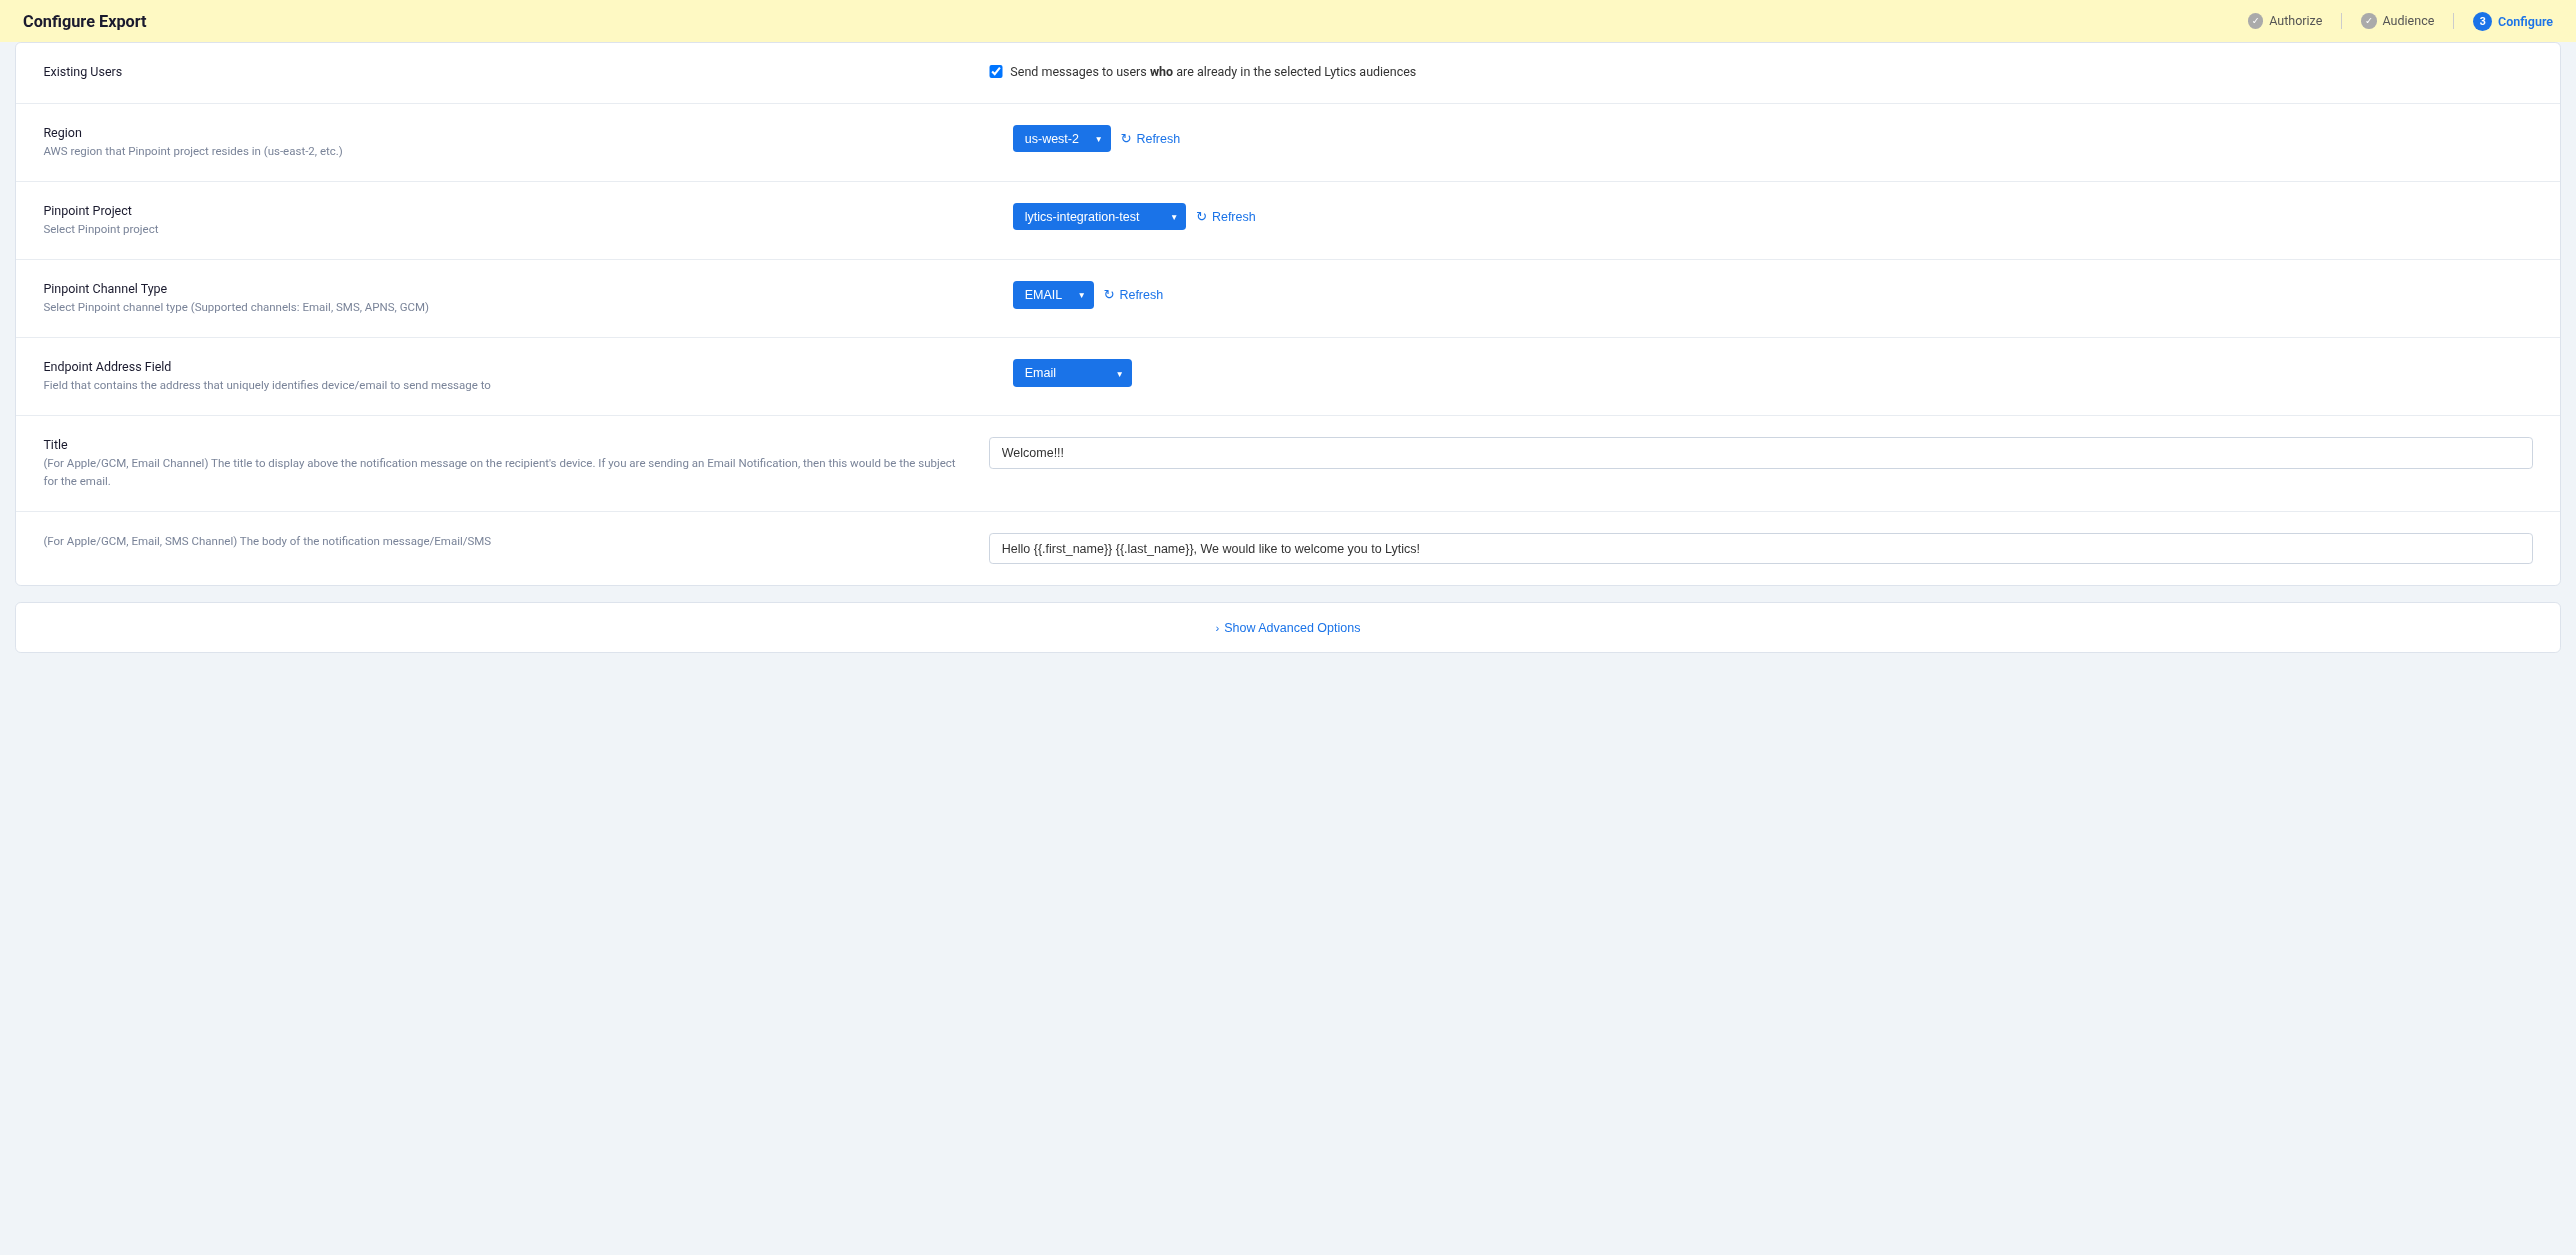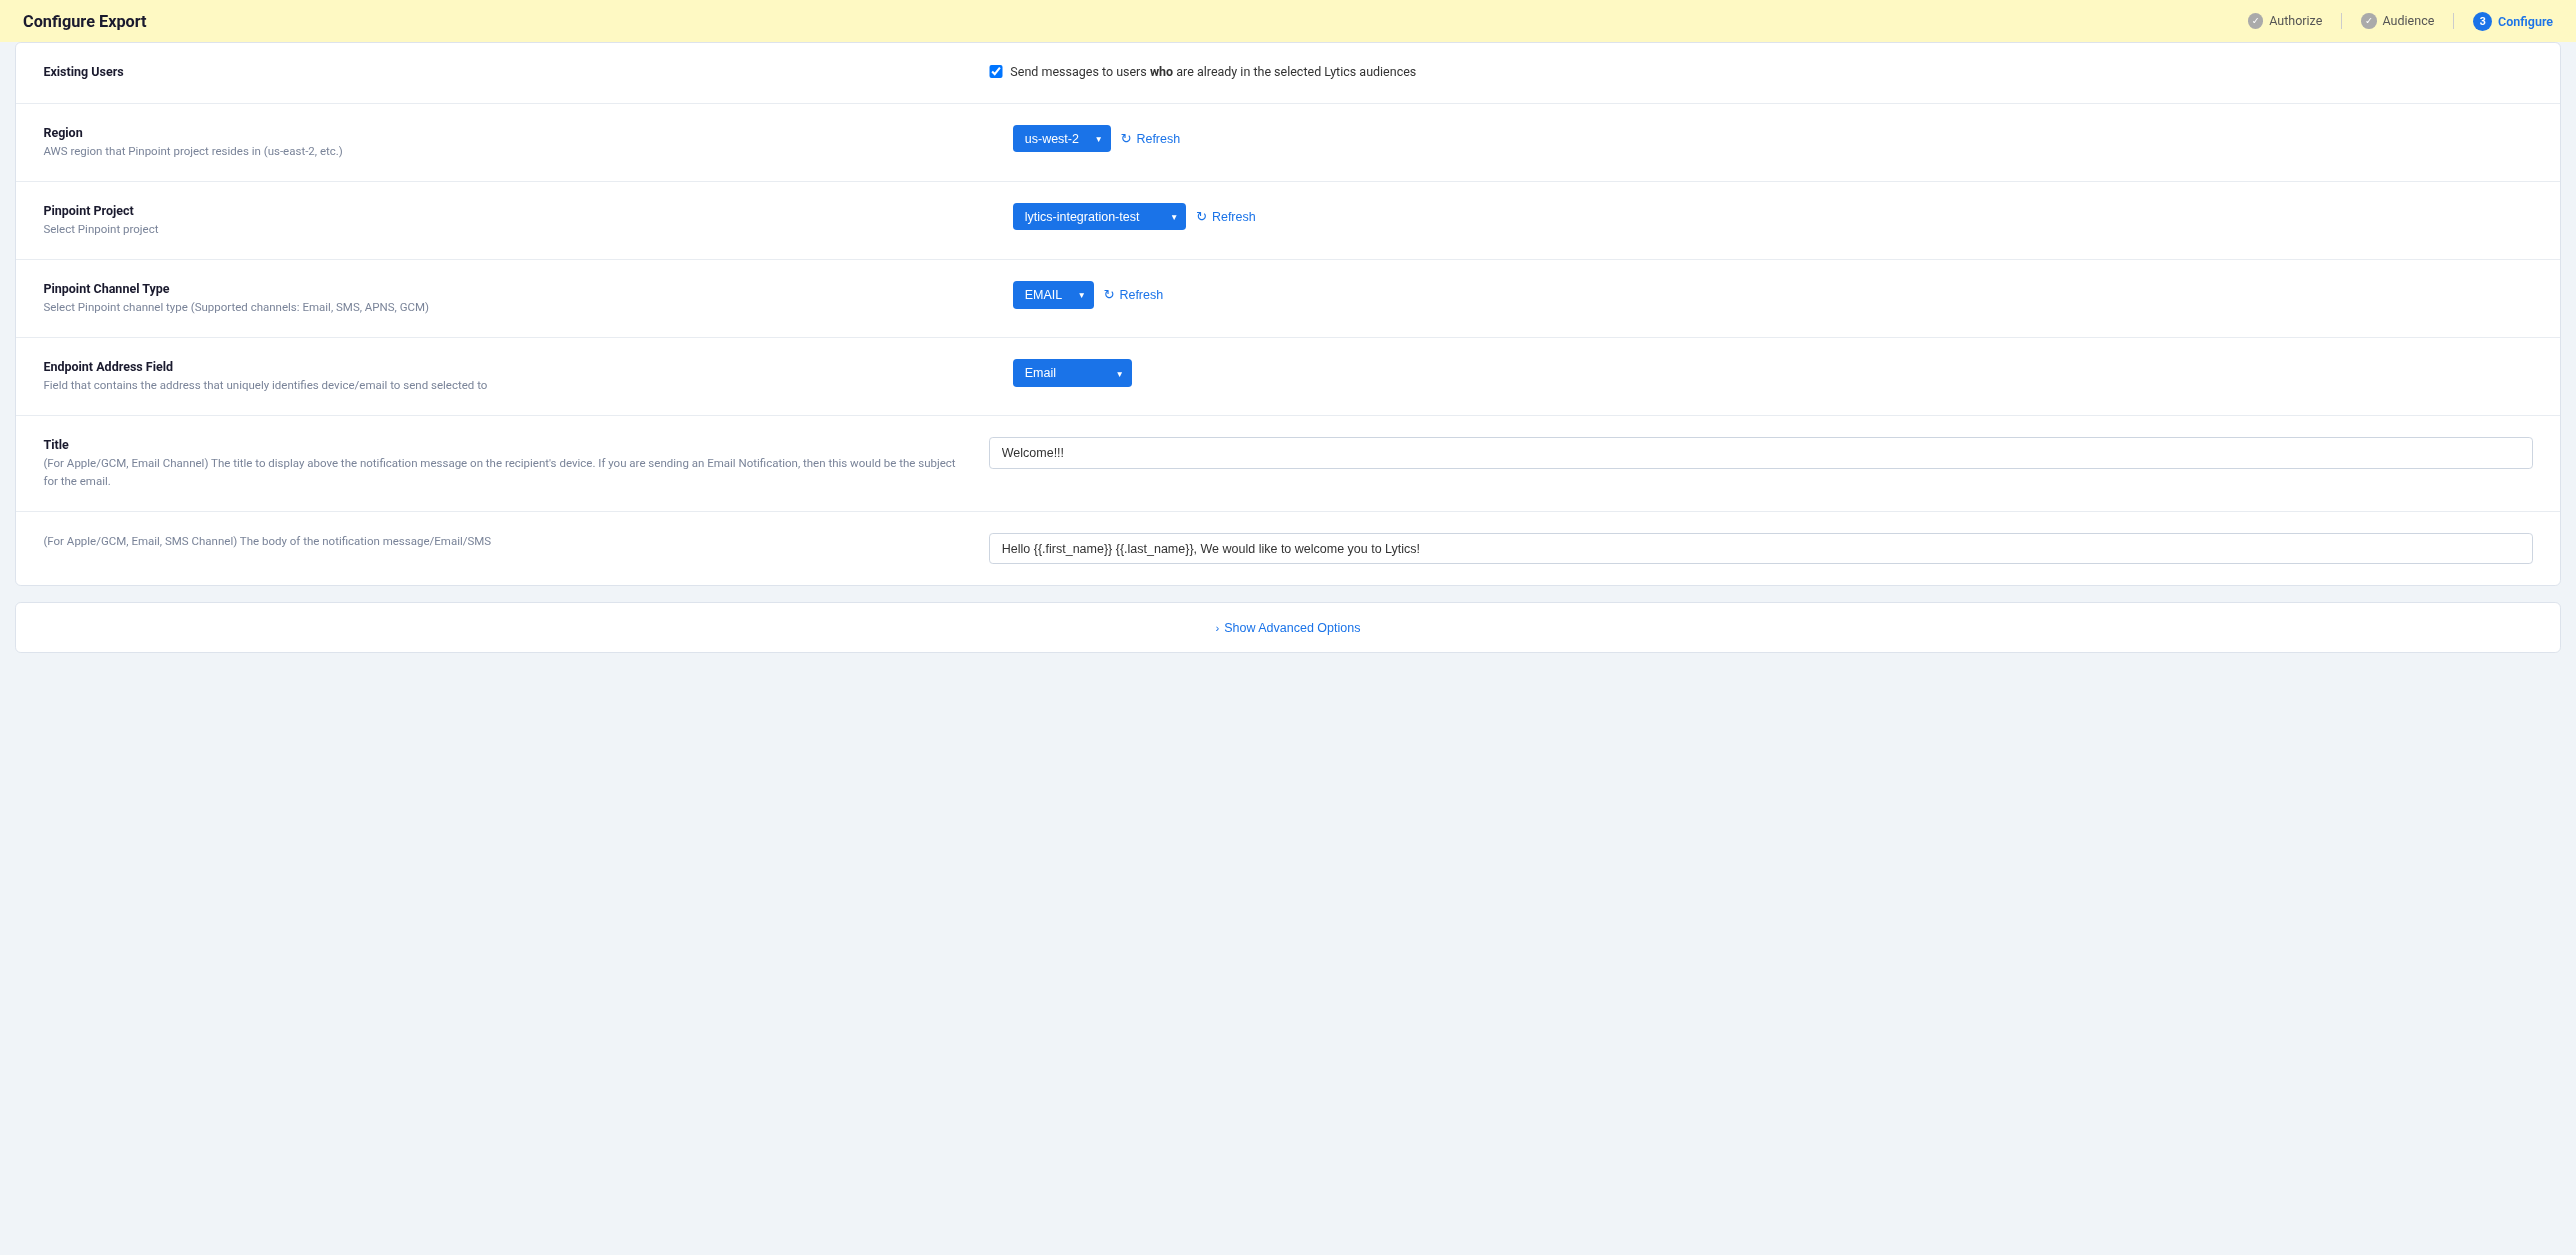--- a/index.html
+++ b/index.html
@@ -85,21 +85,21 @@
       border-bottom: 1px solid #e8ecf1;
     }
     .form-row:last-child {
       border-bottom: none;
     }
     .field-label-col {
       width: 38%;
       padding-right: 19px;
     }
     .field-label {
-      font-weight: 700;
+      font-weight: 400;
       font-size: 12.5px;
       color: #1a1a2e;
       margin-bottom: 2.9px;
     }
     .field-desc {
       font-size: 11.5px;
       color: #7a8499;
       line-height: 1.5;
     }
     .field-input-col {
@@ -318,21 +318,21 @@
         <button class="refresh-btn">
           <span class="refresh-icon">↻</span>
           <span>Refresh</span>
         </button>
       </div>
     </div>
 
     <div class="form-row">
       <div class="field-label-col">
         <div class="field-label">Endpoint Address Field</div>
-        <div class="field-desc">Field that contains the address that uniquely identifies device/email to send selected to</div>
+        <div class="field-desc">Field that contains the address that uniquely identifies device/email to send message to</div>
       </div>
       <div class="field-input-col">
         <div class="blue-select-wrapper">
           <select>
             <option value="Email" selected="">Email</option>
             <option value="Phone">Phone</option>
             <option value="Device Token">Device Token</option>
           </select>
           <span class="select-chevron">▾</span>
         </div>

